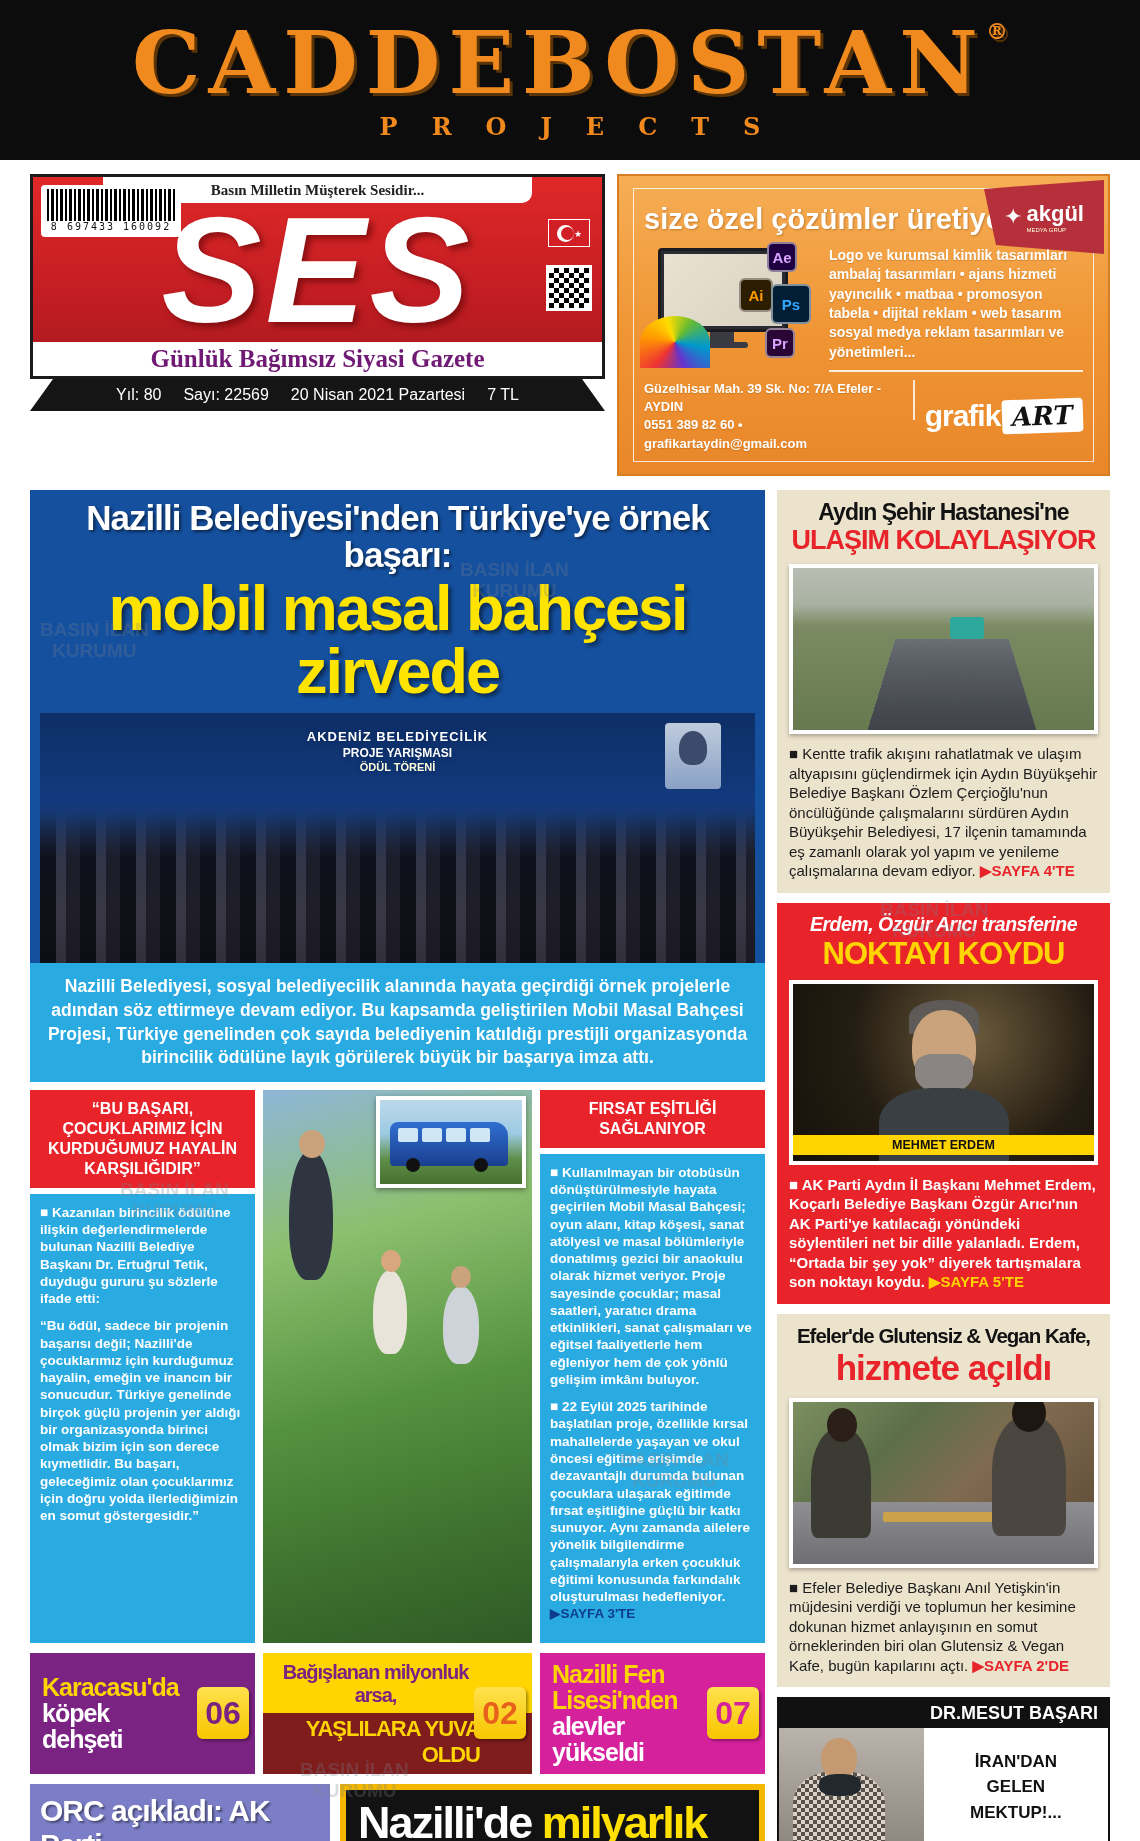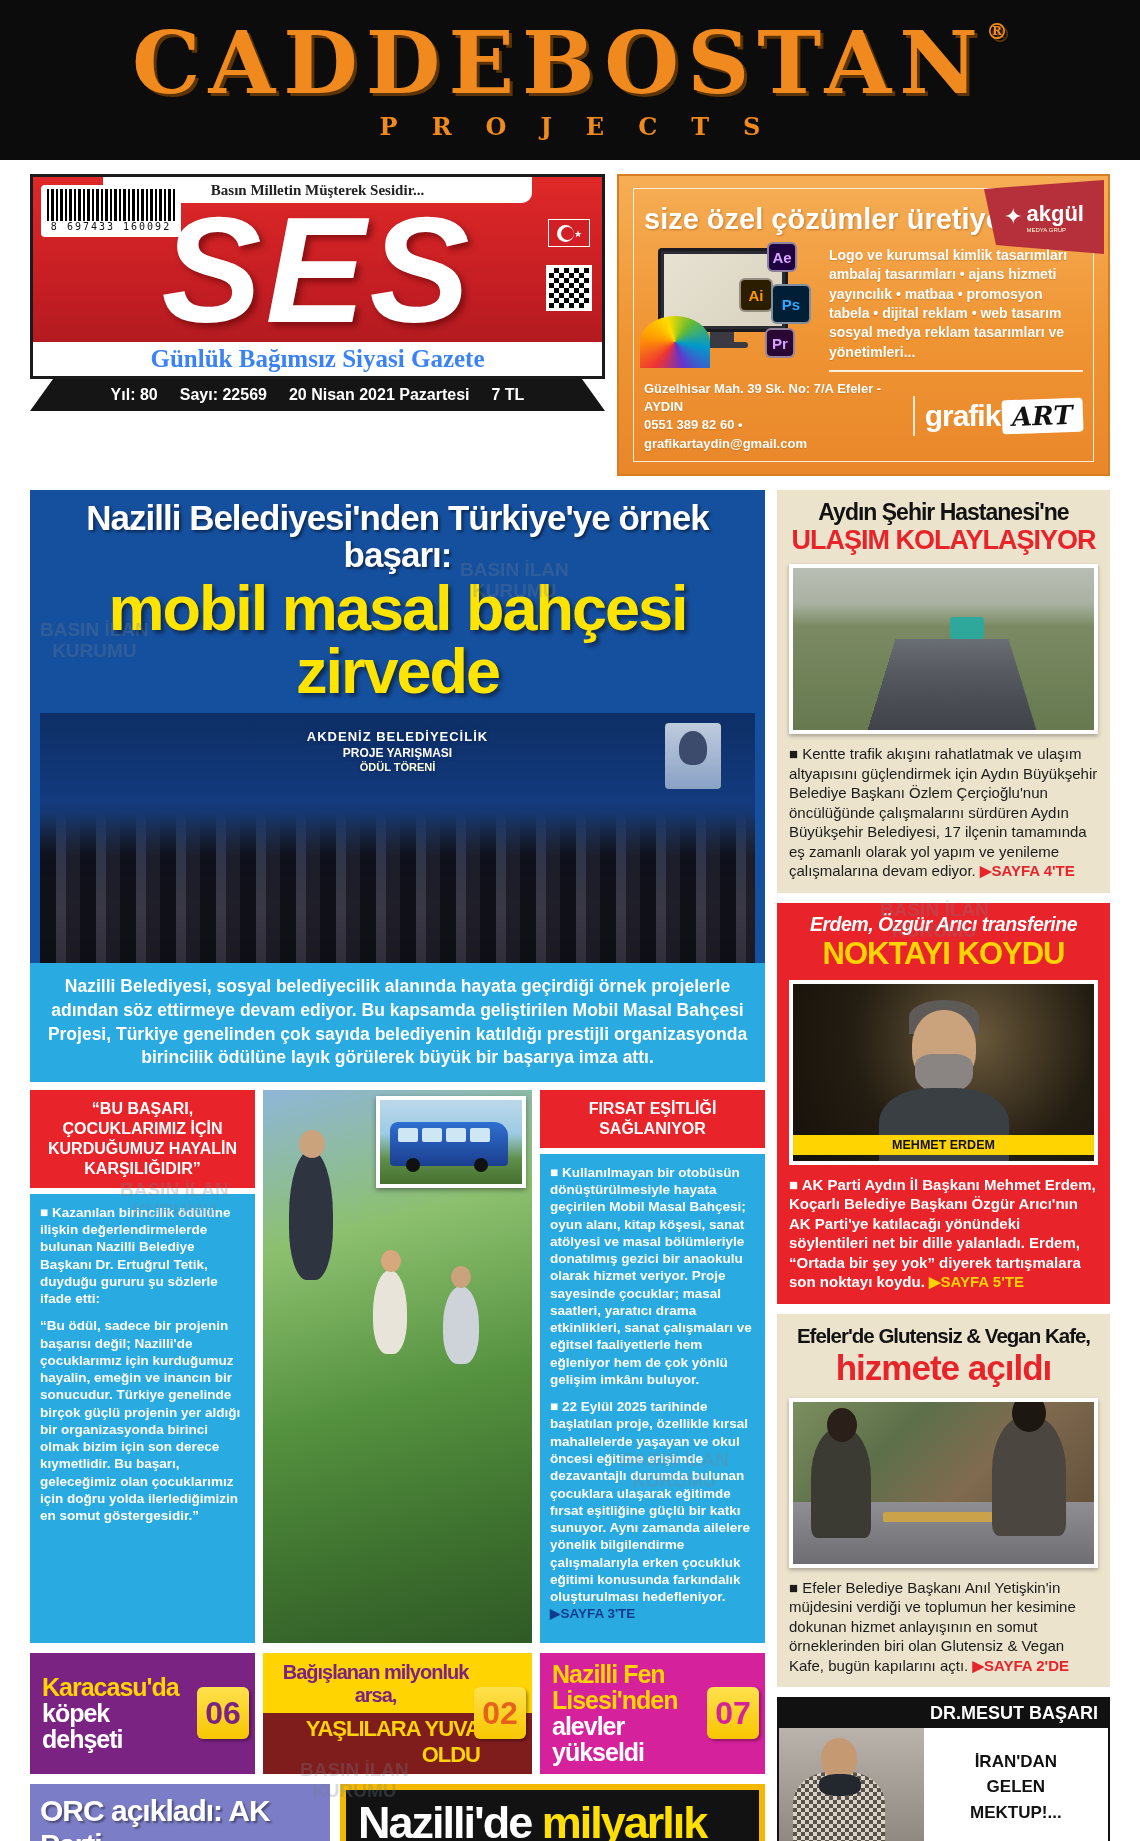--- a/index.html
+++ b/index.html
@@ -40,23 +40,23 @@
   .qr-inner { width:100%; height:100%;
               background:conic-gradient(#000 0 25%, #fff 0 50%, #000 0 75%, #fff 0 100%);
               background-size:10px 10px; }
   .flag { position:absolute; right:12px; top:42px; width:42px; height:28px; background:#d21f26;
           border:1px solid #fff; z-index:3; }
   .flag .c1 { position:absolute; left:8px; top:5px; width:17px; height:17px; background:#fff; border-radius:50%; }
   .flag .c2 { position:absolute; left:12px; top:7px; width:13px; height:13px; background:#d21f26; border-radius:50%; }
   .flag .st { position:absolute; right:7px; top:9px; color:#fff; font-size:9px; }
   .tagline-strip { position:absolute; left:0; right:0; bottom:0; height:34px; background:#fff;
                    display:flex; align-items:center; justify-content:center;
-                   font-family:"Liberation Serif", serif; font-weight:bold; color:#3b82f6; font-size:25px; }
+                   font-family:"Liberation Serif", serif; font-weight:bold; color:#701a75; font-size:25px; }
   .date-bar { margin-top:0; background:#151515; color:#fff; height:32px; display:flex; align-items:center;
-              justify-content:center; gap:22px; font-weight:bold; font-size:16px;
+              justify-content:center; gap:22px; font-weight:normal; font-size:16px;
               clip-path:polygon(4% 0,96% 0,100% 100%,0 100%); }
 
   
   .top-ad { flex:1; background:linear-gradient(180deg,#f6ae55 0%, #ef9433 55%, #e9872a 100%);
             border:2px solid #d87e22; position:relative; padding:12px 14px; color:#fff; overflow:hidden; }
   .top-ad-inner { border:1px solid rgba(255,255,255,.8); height:100%; padding:8px 10px; position:relative; }
   .akgul-badge { position:absolute; top:-9px; right:-11px; width:120px; height:74px; background:#b5303a;
                  clip-path:polygon(0 12%,100% 0,100% 100%,10% 88%);
                  display:flex; align-items:center; justify-content:center; gap:4px; }
   .akgul-star { font-size:22px; color:#fff; }
@@ -75,21 +75,21 @@
   .monitor-base { position:absolute; left:52px; top:98px; width:52px; height:6px; background:#3a3a42; border-radius:3px; }
   .adobe-icon { position:absolute; width:34px; height:34px; border-radius:6px; display:flex; align-items:center;
                 justify-content:center; font-weight:bold; font-size:15px; border:2px solid rgba(255,255,255,.5); }
   .ic-ai { right:46px; top:34px; background:#2b1d00; color:#ff9a00; }
   .ic-ps { right:8px; top:40px; background:#001e36; color:#31a8ff; width:40px; height:40px; }
   .ic-ae { right:22px; top:-2px; background:#1f0040; color:#d9a6ff; width:30px; height:30px; }
   .ic-pr { right:24px; top:84px; background:#2a0634; color:#d6a1ff; width:30px; height:30px; }
   .ad-services { flex:1; font-size:14px; font-weight:bold; line-height:1.38; white-space:pre-line;
                  padding-top:2px; text-shadow:0 1px 1px rgba(130,70,0,.3); }
   .ad-divider { border:none; border-top:2px solid rgba(255,255,255,.85); margin:8px 0 8px 185px; }
-  .ad-footer { display:flex; align-items:center; gap:10px; }
+  .ad-footer { display:flex; gap:10px; }
   .ad-address { font-size:13px; font-weight:bold; line-height:1.4; flex:1; text-shadow:0 1px 1px rgba(130,70,0,.3); }
   .ad-sep { width:2px; height:40px; background:rgba(255,255,255,.8); }
   .grafik-logo { display:flex; align-items:center; }
   .grafik-txt { font-size:30px; font-weight:bold; color:#fff; letter-spacing:-1px; }
   .art-box { background:#fff; color:#111; font-family:"DejaVu Serif", serif; font-style:italic; font-weight:bold;
              font-size:26px; padding:2px 10px; border-radius:4px; margin-left:2px; transform:rotate(-2deg); }
 
   
   .main-row { display:flex; gap:12px; padding:8px 30px 0; }
   .lead-col { width:735px; }

